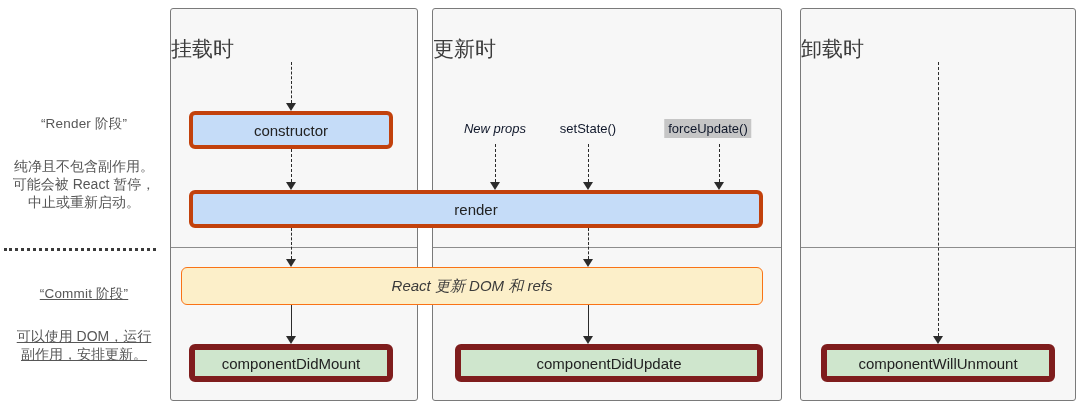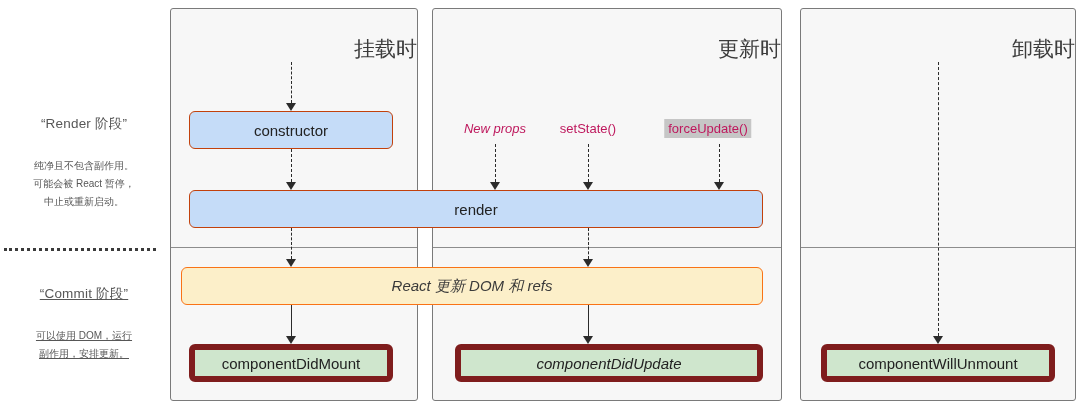--- a/index.html
+++ b/index.html
@@ -30,21 +30,21 @@
     text-align: center;
     color: #575757;
   }
   .phase-title {
     font-size: 13.5px;
     letter-spacing: .2px;
     white-space: nowrap;
     margin-bottom: 5px;
   }
   .phase-desc {
-    font-size: 10px;
+    font-size: 14px;
     line-height: 18px;
     margin-top: 24px;
   }
   #render-phase-label { top: 115px; }
   #commit-phase-label { top: 285px; text-decoration: underline; }
 
   #phase-divider {
     position: absolute;
     left: 4px;
     top: 248px;
@@ -64,21 +64,21 @@
     box-sizing: border-box;
   }
   #panel-mount   { left: 170px; width: 248px; }
   #panel-update  { left: 432px; width: 350px; }
   #panel-unmount { left: 800px; width: 276px; }
 
   .panel-title {
     position: absolute;
     top: 26px;
     width: 100%;
-    text-align: right;
+    text-align: left;
     font-size: 21px;
     color: #3c3c3c;
   }
 
   
   .panel-rule {
     position: absolute;
     top: 247px;
     height: 0;
     border-top: 1px solid #8d8d8d;
@@ -92,36 +92,36 @@
     position: absolute;
     box-sizing: border-box;
     border-radius: 6px;
     display: flex;
     align-items: center;
     justify-content: center;
     font-size: 15px;
     color: #222222;
     text-align: center;
   }
-  .node.blue  { background: #c5dcf8; border: 1px solid #c2410c; }
+  .node.blue  { background: #c5dcf8; border: 4px solid #c2410c; }
   .node.green { background: #cfe6cd; border: 6px solid #7f1d1d; }
   .node.amber { background: #fcefc9; border: 1px solid #f97316; font-style: italic; color: #3a3a3a; }
 
   #node-constructor         { left: 189px; top: 111px; width: 204px; height: 38px; }
   #node-render              { left: 189px; top: 190px; width: 574px; height: 38px; }
   #node-commit-dom          { left: 181px; top: 267px; width: 582px; height: 38px; }
   #node-did-mount           { left: 189px; top: 344px; width: 204px; height: 38px; }
-  #node-did-update          { left: 455px; top: 344px; width: 308px; height: 38px; font-style: italic; }
+  #node-did-update          { left: 455px; top: 344px; width: 308px; height: 38px; }
   #node-will-unmount        { left: 821px; top: 344px; width: 234px; height: 38px; }
 
   
   .trigger {
     position: absolute;
     font-size: 13px;
-    color: #be185d;
+    color: #0f172a;
     white-space: nowrap;
     transform: translateX(-50%);
   }
   .trigger.italic { font-style: italic; }
   .trigger.hl { background: #c6c6c6; padding: 2px 4px; }
   #trigger-new-props   { left: 495px; top: 121px; }
   #trigger-set-state   { left: 588px; top: 121px; }
   #trigger-force-update{ left: 708px; top: 119px; }
 
   

